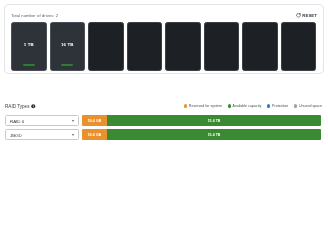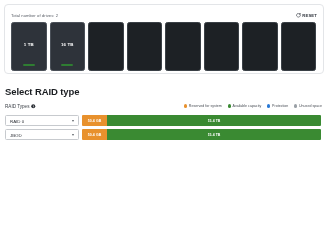--- a/index.html
+++ b/index.html
@@ -157,21 +157,20 @@
         </div>
         <div class="bay"></div>
         <div class="bay"></div>
         <div class="bay"></div>
         <div class="bay"></div>
         <div class="bay"></div>
         <div class="bay"></div>
       </div>
   </div>
 
-  <div class="section-title">Select RAID type</div>
 
   <div class="raid-types-label">
     <span class="txt">RAID Types</span>
     <svg class="info-icon" viewBox="0 0 16 16">
       <circle cx="8" cy="8" r="7.2" fill="#2e3238"></circle>
       <rect x="7.1" y="6.6" width="1.8" height="5.2" fill="#ffffff"></rect>
       <rect x="7.1" y="3.6" width="1.8" height="1.9" fill="#ffffff"></rect>
     </svg>
   </div>
 

